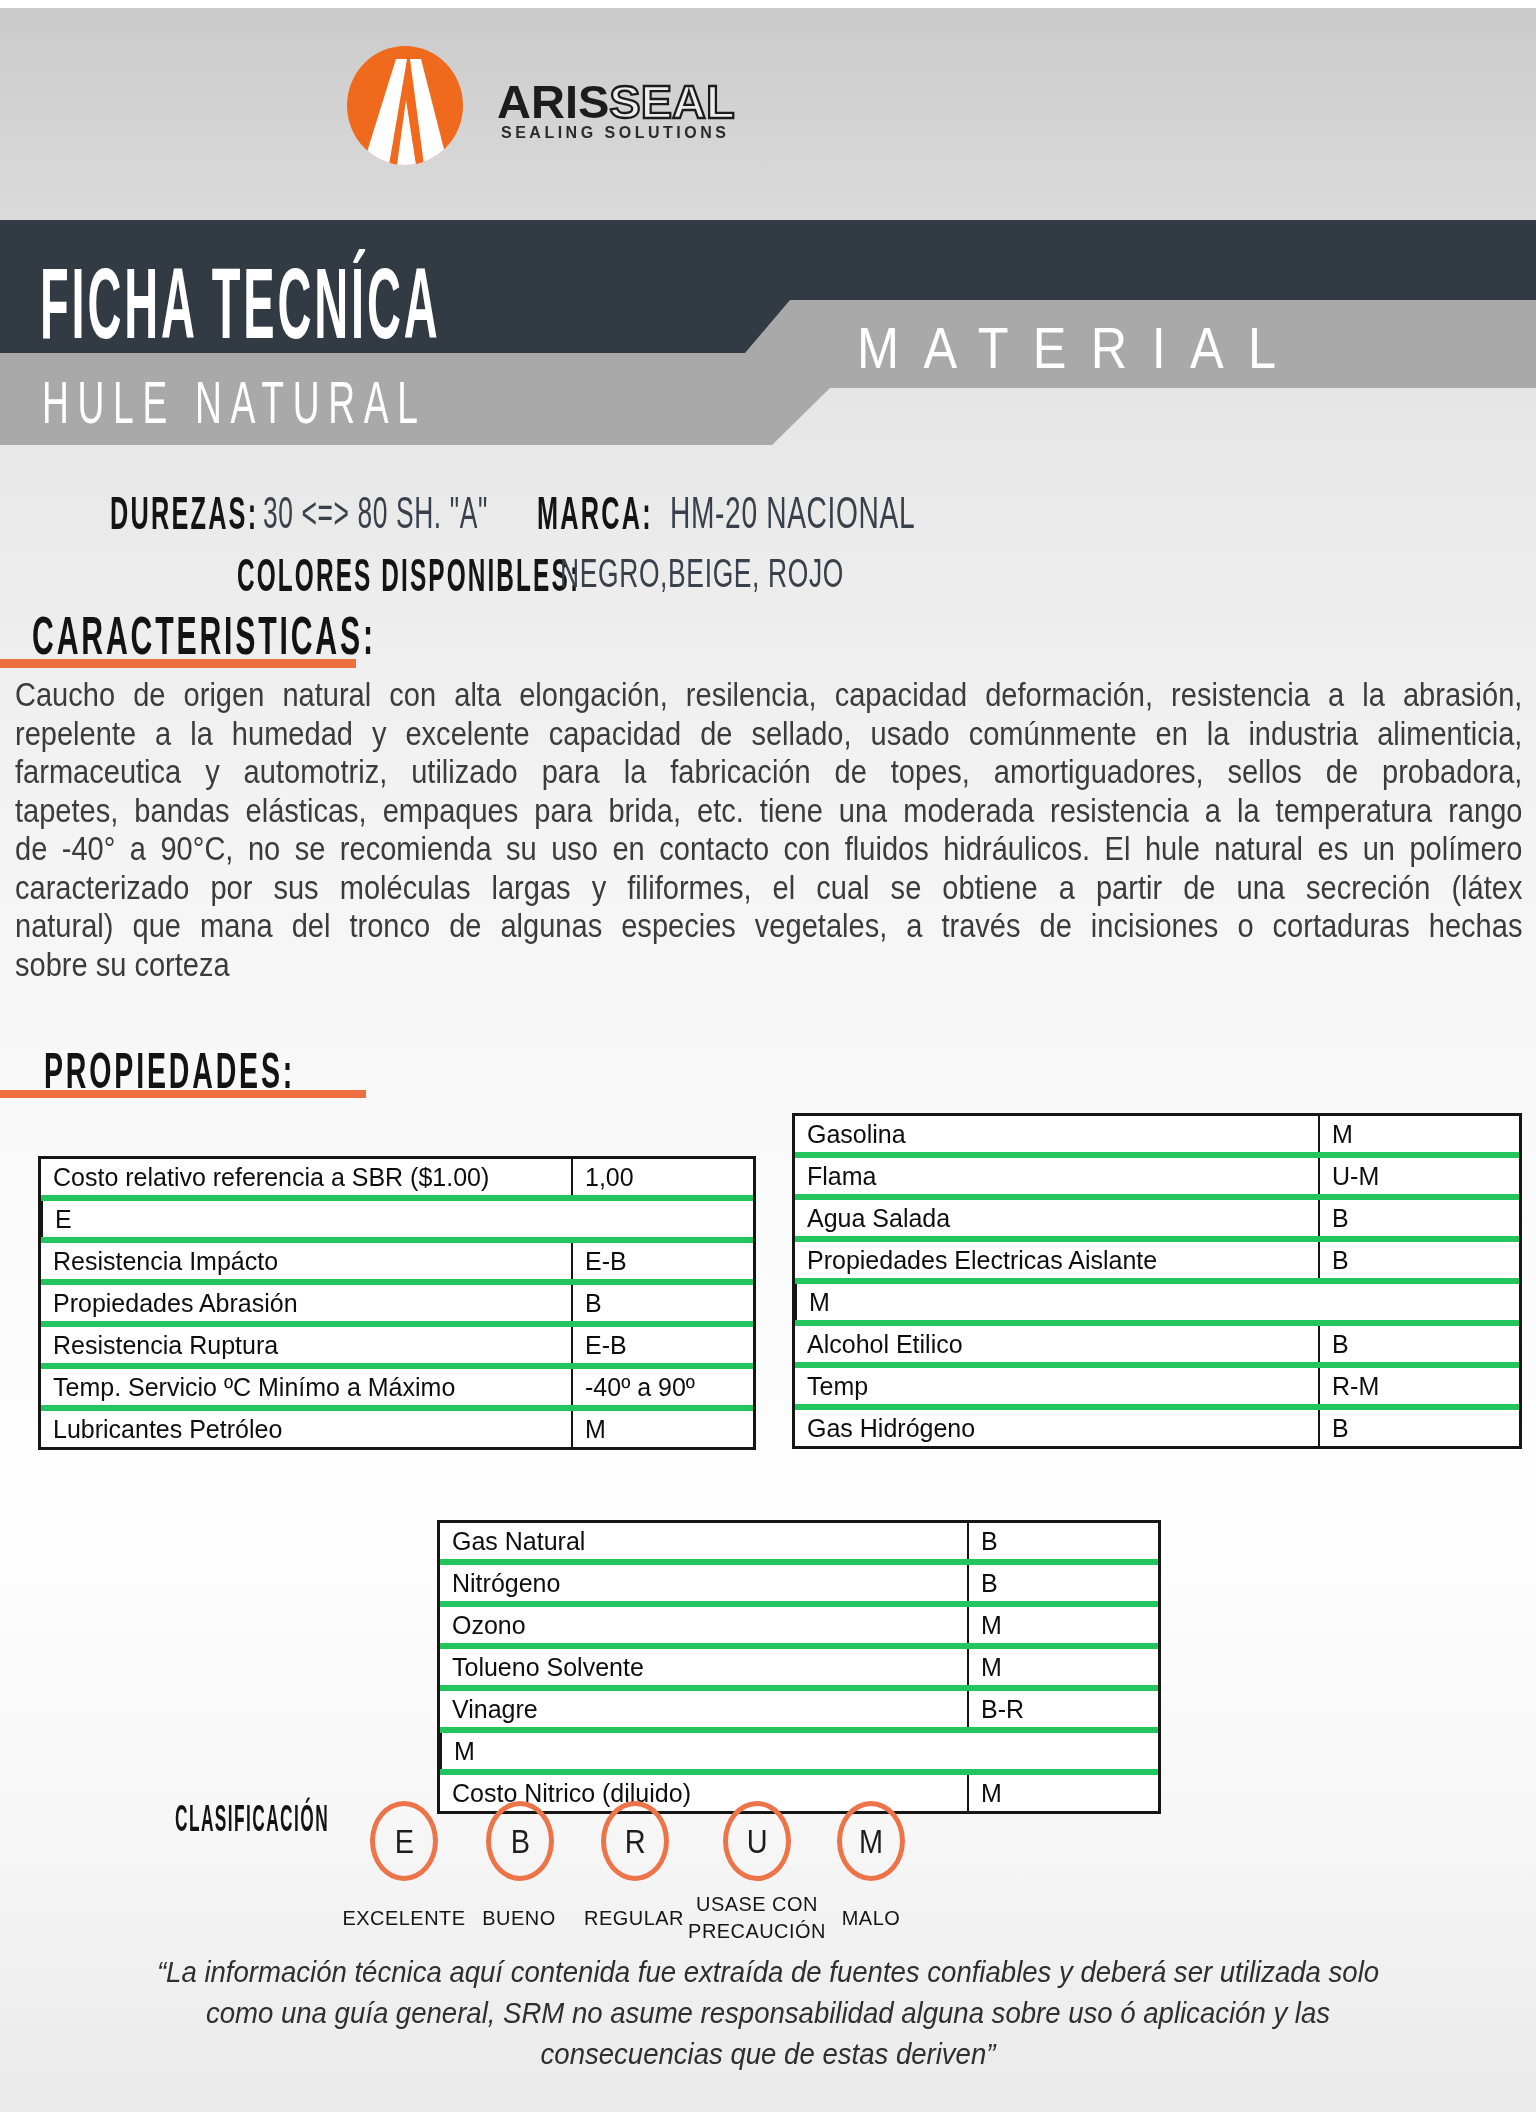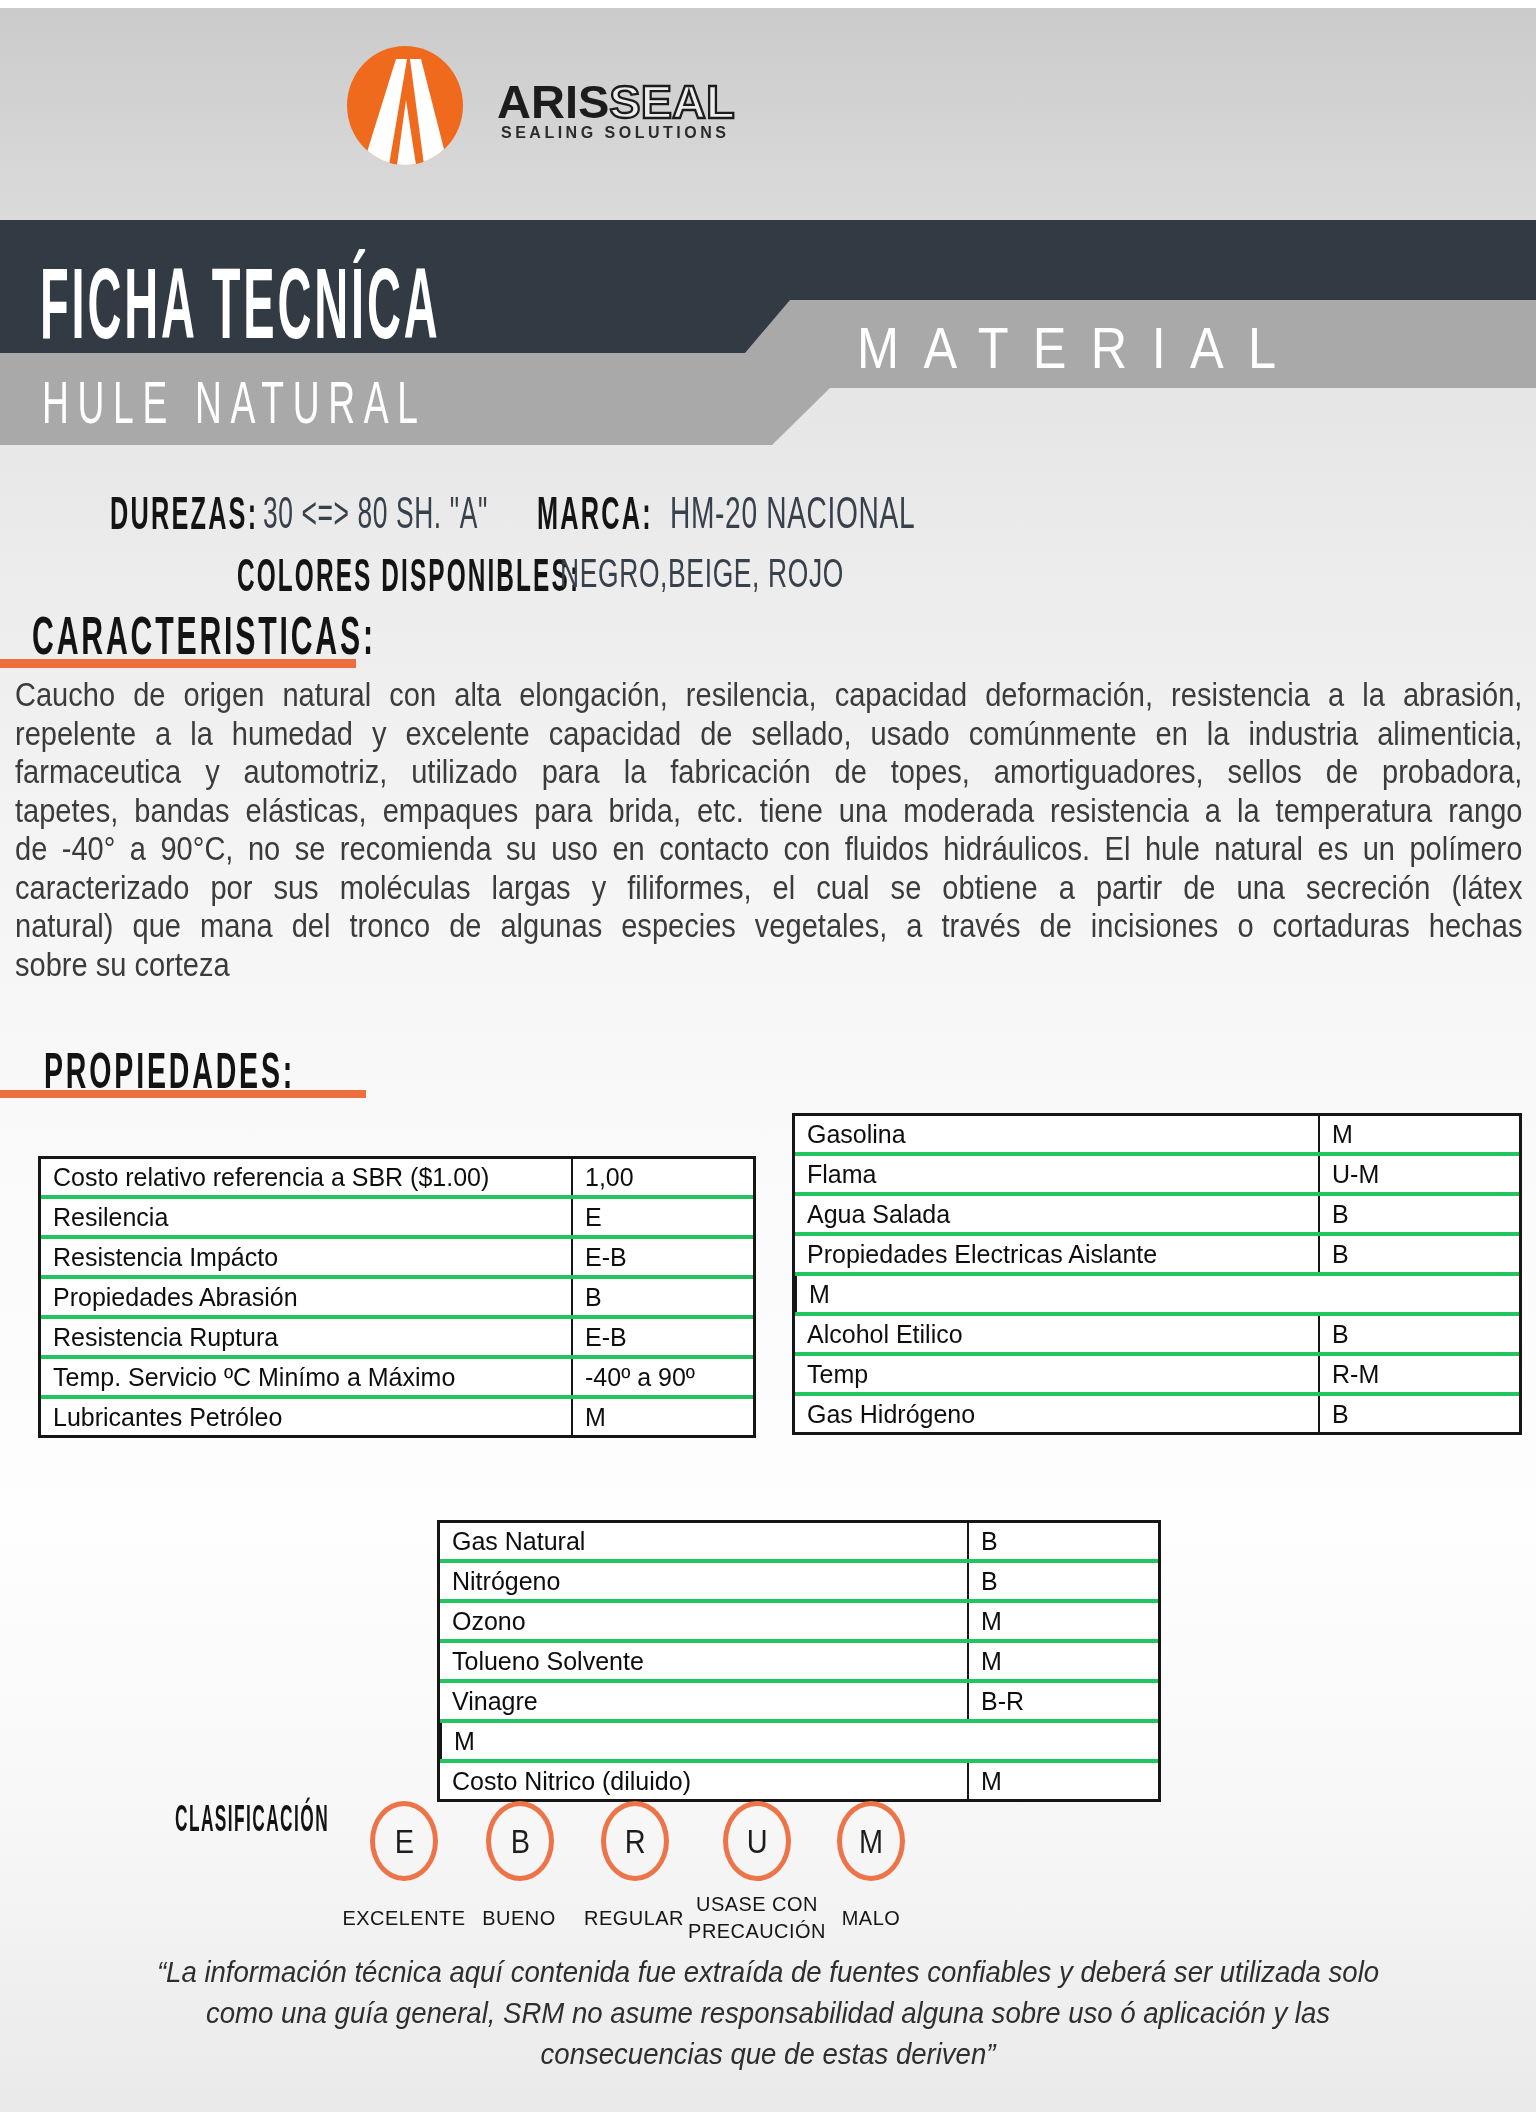--- a/index.html
+++ b/index.html
@@ -33,21 +33,21 @@
   .sec-heading{font-weight:bold; color:#131313; letter-spacing:5px;}
   .orange-bar{background:#ed6f3d; height:9px;}
 
   
   .para{left:15px; top:668px; width:1713px; transform:scaleX(0.88); transform-origin:left top; color:#3b3b3b; font-size:33px; line-height:38.5px;}
   .para-line{text-align:justify; text-align-last:justify;}
   .para-line.last{text-align-last:left;}
 
   
   .tbl{background:#ffffff; border:3px solid #161616;}
-  .trow{display:flex; height:36px; border-bottom:4px solid #22c55e; align-items:center;}
+  .trow{display:flex; height:36px; border-bottom:6px solid #22c55e; align-items:center;}
   .trow:last-child{border-bottom:none;}
   .tname{padding-left:12px; font-size:25px; color:#0e0e0e; white-space:nowrap; overflow:hidden;}
   .tval{border-left:2px solid #161616; height:100%; display:flex; align-items:center; padding-left:12px; font-size:25px; color:#0e0e0e; flex:1 1 auto;}
   .tbl-left  .tname{flex:0 0 518px;}
   .tbl-right .tname{flex:0 0 511px;}
   .tbl-mid   .tname{flex:0 0 515px;}
 
   
   .cls-circle{width:58px; height:70px; border:5.5px solid #ed7449; border-radius:50%; display:flex; align-items:center; justify-content:center;}
   .cls-letter{font-size:34px; color:#1d1d1d; transform:scaleX(0.85); display:inline-block;}
@@ -142,21 +142,20 @@
         <div class="tval">B</div>
       </div>
   </div>
 
   <div class="abs tbl tbl-left" style="left:38px; top:1148px; width:712px;">
     <div class="trow">
         <div class="tname">Costo relativo referencia a SBR ($1.00)</div>
         <div class="tval">1,00</div>
       </div>
     <div class="trow">
-        <div class="tname">Resilencia</div>
         <div class="tval">E</div>
       </div>
     <div class="trow">
         <div class="tname">Resistencia Impácto</div>
         <div class="tval">E-B</div>
       </div>
     <div class="trow">
         <div class="tname">Propiedades Abrasión</div>
         <div class="tval">B</div>
       </div>

